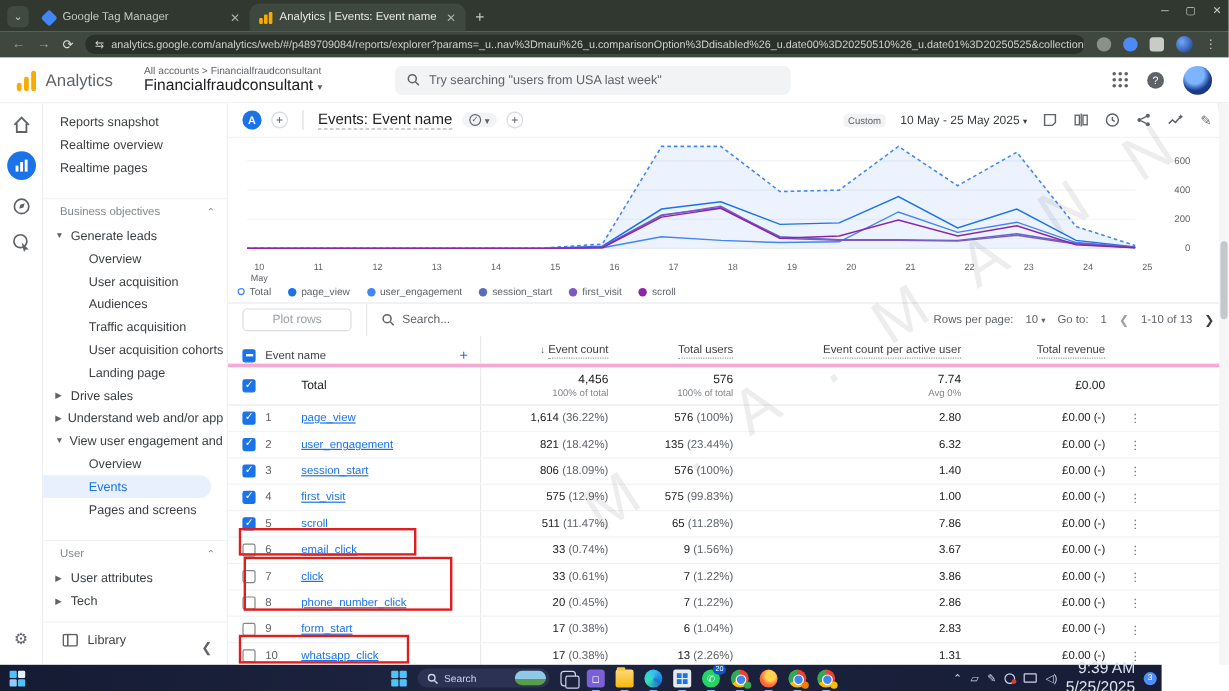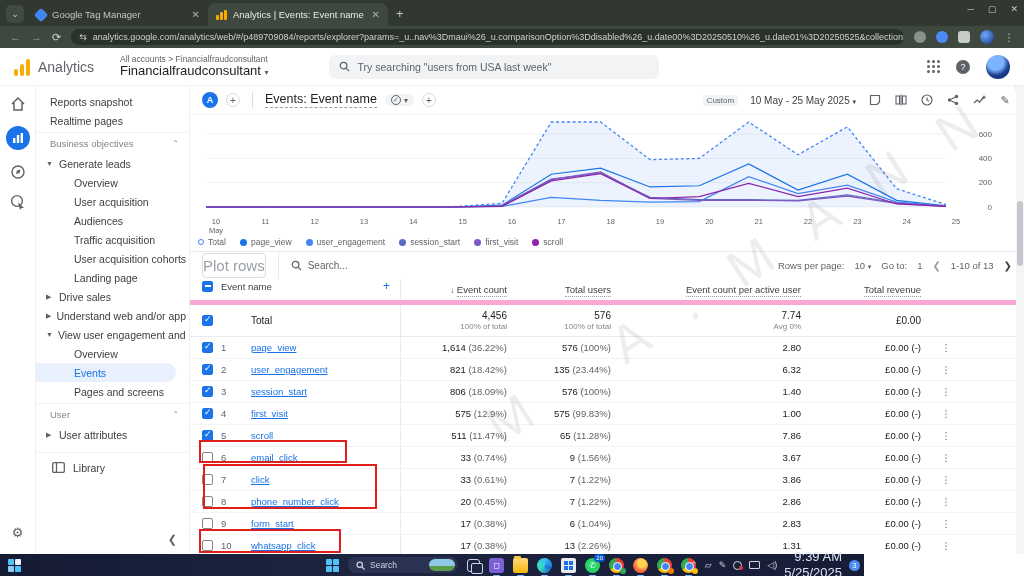--- a/index.html
+++ b/index.html
@@ -39,21 +39,21 @@
 .helpicon{width:14px;height:14px;border-radius:50%;background:#5f6368;color:#fff;font-size:9px;display:flex;align-items:center;justify-content:center}
 .avatar{width:24px;height:24px;border-radius:50%;background:radial-gradient(circle at 40% 30%,#7db4ff 0 35%,#1b3e8f 60%,#0d2a6b)}
 
 .content{display:flex;height:468px}
 .rail{width:36px;border-right:1px solid #eef0f2;display:flex;flex-direction:column;align-items:center;padding-top:10px;gap:14px;position:relative}
 .rail svg{display:block}
 .rail .active-rep{width:24px;height:24px;border-radius:50%;background:#1a73e8;display:flex;align-items:center;justify-content:center}
 .rail .gear{position:absolute;bottom:14px;font-size:13px;color:#5f6368}
 .sidebar{width:154px;border-right:1px solid #eef0f2;padding-top:6px;font-size:10.5px;color:#3c4043;position:relative}
 .sb-link,.sb-group,.sb-sub,.sb-section,.sb-library{display:flex;align-items:center;height:19px;padding-left:14px;white-space:nowrap;overflow:hidden}
-.sb-section{color:#80868b;font-size:9.5px;margin-top:2px;border-top:1px solid #f1f3f4;height:22px}
+.sb-section{color:#80868b;font-size:9.5px;margin-top:16px;border-top:1px solid #f1f3f4;height:22px}
 .sb-section .chev{margin-left:auto;margin-right:10px;font-size:8px}
 .sb-group{padding-left:10px;gap:5px}
 .sb-group .arrow{font-size:7px;color:#5f6368;width:8px}
 .sb-sub{padding-left:38px}
 .sb-sub.active{background:#e8f0fe;color:#1a73e8;border-radius:0 14px 14px 0;width:140px}
 .sb-library{margin-top:8px;border-top:1px solid #f1f3f4;height:30px;gap:8px;padding-left:16px}
 .sb-collapse{position:absolute;bottom:8px;right:12px;font-size:11px;color:#5f6368}
 .main{flex:1;position:relative;background:#fff;overflow:hidden}
 
 .rephead{height:28px;display:flex;align-items:center;padding:0 12px;gap:8px}
@@ -70,26 +70,26 @@
 
 .chart-card{padding:2px 0 0 10px;border-top:1px solid #f1f3f4}
 .xlabels{position:relative;height:17px;font-size:7.5px;color:#5f6368;width:760px;margin-left:6px}
 .xlabels span{position:absolute;width:20px;text-align:center;line-height:1.2}
 .legend{display:flex;gap:14px;align-items:center;padding:3px 0 4px 8px}
 .legend .li{display:flex;align-items:center;gap:4px;font-size:8.5px;color:#5f6368}
 .legend .dot{width:7px;height:7px;border-radius:50%}
 .legend .dot.hollow{background:#fff;border:1.5px solid #4285f4;width:6px;height:6px}
 
 .ttoolbar{display:flex;align-items:center;height:28px;border-top:1px solid #e8eaed;padding:0 12px;gap:12px}
-.plotrows{border:1px solid #dadce0;border-radius:4px;color:#9aa0a6;font-size:15px;padding:3px 0}
+.plotrows{border:1px solid #dadce0;border-radius:4px;color:#9aa0a6;font-size:10px;padding:3px 24px}
 .tsearch{display:flex;align-items:center;gap:6px;color:#5f6368;font-size:10px;border-left:1px solid #e8eaed;padding-left:12px;height:100%}
 .ttool-right{margin-left:auto;display:flex;align-items:center;gap:10px;font-size:9.5px;color:#5f6368}
 .ttool-right .pgchev{font-size:10px;color:#9aa0a6}
 .ttool-right .pgchev.dark{color:#3c4043}
-.thead{display:flex;align-items:flex-start;height:26px;font-size:9.5px;color:#3c4043;border-bottom:5px solid #f9a8d4}
+.thead{display:flex;align-items:flex-end;height:26px;font-size:9.5px;color:#3c4043;border-bottom:3px solid #f9a8d4}
 .namecell{display:flex;align-items:center;width:210px;padding-left:12px;gap:8px;flex:none}
 .metrics{display:flex;align-items:center;border-left:1px solid #e8eaed;height:100%;flex:1}
 .mc{text-align:right;flex:none}
 .mc.c1{width:106px}.mc.c2{width:104px}.mc.c3{width:190px}.mc.c4{width:120px}
 .mc .du{border-bottom:1px dotted #9aa0a6;padding-bottom:1px}
 .kcol{width:50px;text-align:center;color:#5f6368;flex:none}
 .cbx{width:11px;height:11px;border:1.5px solid #80868b;border-radius:2px;flex:none}
 .cbx.on{background:#1a73e8;border-color:#1a73e8;position:relative}
 .cbx.on::after{content:"✓";position:absolute;left:1px;top:-2px;color:#fff;font-size:9px}
 .cbx.ind{background:#1a73e8;border-color:#1a73e8;position:relative}
@@ -101,21 +101,21 @@
 .val b{font-weight:normal;color:#202124}
 .val i{font-style:normal;color:#5f6368}
 .sub{font-size:8px;color:#80868b;margin-top:1px}
 .addcol{color:#1a73e8;font-size:12px;margin-left:auto;margin-right:10px}
 
 .redbox{position:absolute;border:2px solid #e01e1e;z-index:30;pointer-events:none}
 .watermark{position:absolute;left:250px;top:140px;width:640px;transform:rotate(-33deg);transform-origin:center;font-size:52px;letter-spacing:16px;color:rgba(60,60,60,0.09);z-index:20;pointer-events:none;white-space:nowrap}
 .vscroll{position:absolute;right:0;top:86px;width:8px;height:468px;background:#f5f5f5;z-index:25}
 .vscroll .thumb{position:absolute;top:115px;left:1px;width:6px;height:65px;background:#c4c8cc;border-radius:3px}
 
-.taskbar{position:absolute;left:0;bottom:0;width:864px;height:22px;background:linear-gradient(90deg,#151b33,#1d2440 40%,#171d36);display:flex;align-items:center;z-index:40}
+.taskbar{position:absolute;left:0;bottom:0;width:968px;height:22px;background:linear-gradient(90deg,#151b33,#1d2440 40%,#171d36);display:flex;align-items:center;z-index:40}
 .tb-left{position:absolute;left:8px;display:flex}
 .tb-center{position:absolute;left:326px;display:flex;align-items:center;gap:9px}
 .tbicon{width:15px;height:15px;border-radius:3px;position:relative;flex:none}
 .win4{display:grid;grid-template-columns:6px 6px;grid-gap:1px}
 .win4 b{width:6px;height:6px;background:#4fc3f7;border-radius:1px}
 .win4.widg b:nth-child(2){background:#e8f0fe}.win4.widg b:nth-child(3){background:#90caf9}
 .tsearchpill{height:16px;width:110px;background:#2b3252;border-radius:8px;display:flex;align-items:center;gap:5px;padding:0 3px 0 8px;color:#cfd4e8;font-size:8.5px}
 .tsearchpill .simg{margin-left:auto;width:26px;height:12px;border-radius:6px;background:linear-gradient(180deg,#8ec9e8 0 55%,#5a9e4a 55% 100%)}
 .taskview{width:13px;height:13px;border:1.5px solid #cfd4e8;border-radius:3px;position:relative}
 .taskview::after{content:"";position:absolute;left:3px;top:3px;width:10px;height:9px;background:#1d2440;border:1.5px solid #cfd4e8;border-radius:2px}
@@ -239,37 +239,39 @@
     <svg width="16" height="16" viewBox="0 0 16 16">
         <circle cx="7" cy="7" r="5.4" fill="none" stroke="#5f6368" stroke-width="1.4"></circle>
         <path d="M8 8 L14 14 L11.5 14 L10 16 Z" fill="#5f6368"></path>
       </svg>
     <span class="gear">⚙</span>
   </div>
 
   <div class="sidebar">
     <div id="sidebar-items">
         <div class="sb-link">Reports snapshot</div>
+        <div class="sb-link">Realtime overview</div>
         <div class="sb-link">Realtime pages</div>
         <div class="sb-section">Business objectives<span class="chev">⌃</span></div>
         <div class="sb-group"><span class="arrow">▼</span>Generate leads</div>
         <div class="sb-sub">Overview</div>
         <div class="sb-sub">User acquisition</div>
         <div class="sb-sub">Audiences</div>
         <div class="sb-sub">Traffic acquisition</div>
         <div class="sb-sub">User acquisition cohorts</div>
         <div class="sb-sub">Landing page</div>
         <div class="sb-group"><span class="arrow">▶</span>Drive sales</div>
         <div class="sb-group"><span class="arrow">▶</span>Understand web and/or app t...</div>
         <div class="sb-group"><span class="arrow">▼</span>View user engagement and r...</div>
         <div class="sb-sub">Overview</div>
         <div class="sb-sub active">Events</div>
         <div class="sb-sub">Pages and screens</div>
         <div class="sb-section">User<span class="chev">⌃</span></div>
         <div class="sb-group"><span class="arrow">▶</span>User attributes</div>
+        <div class="sb-group"><span class="arrow">▶</span>Tech</div>
         <div class="sb-library"><svg width="13" height="11" viewBox="0 0 13 11">
             <rect x="0.7" y="0.7" width="11.6" height="9.6" rx="1.2" fill="none" stroke="#5f6368" stroke-width="1.3"></rect>
             <line x1="4.5" y1="0.7" x2="4.5" y2="10.3" stroke="#5f6368" stroke-width="1.3"></line>
           </svg>Library</div>
       </div>
     <span class="sb-collapse">❮</span>
   </div>
 
   <div class="main">
 

